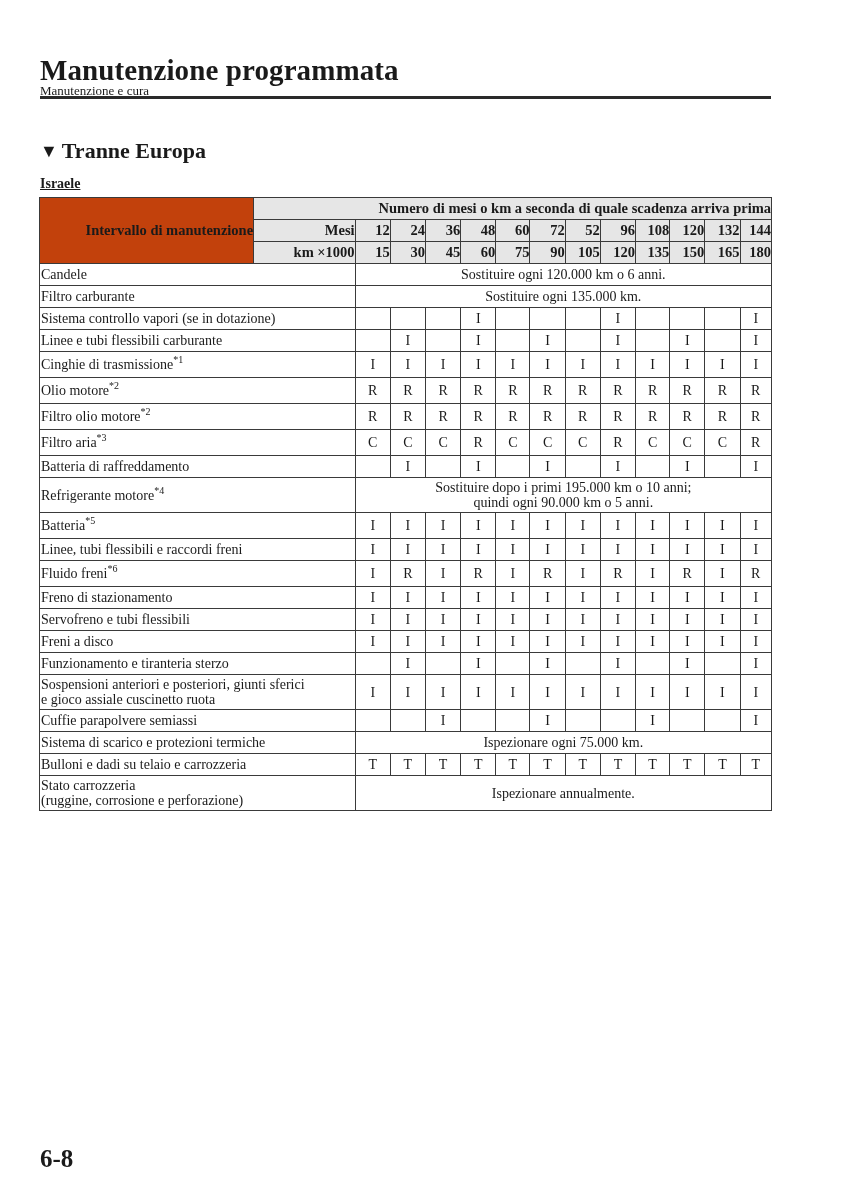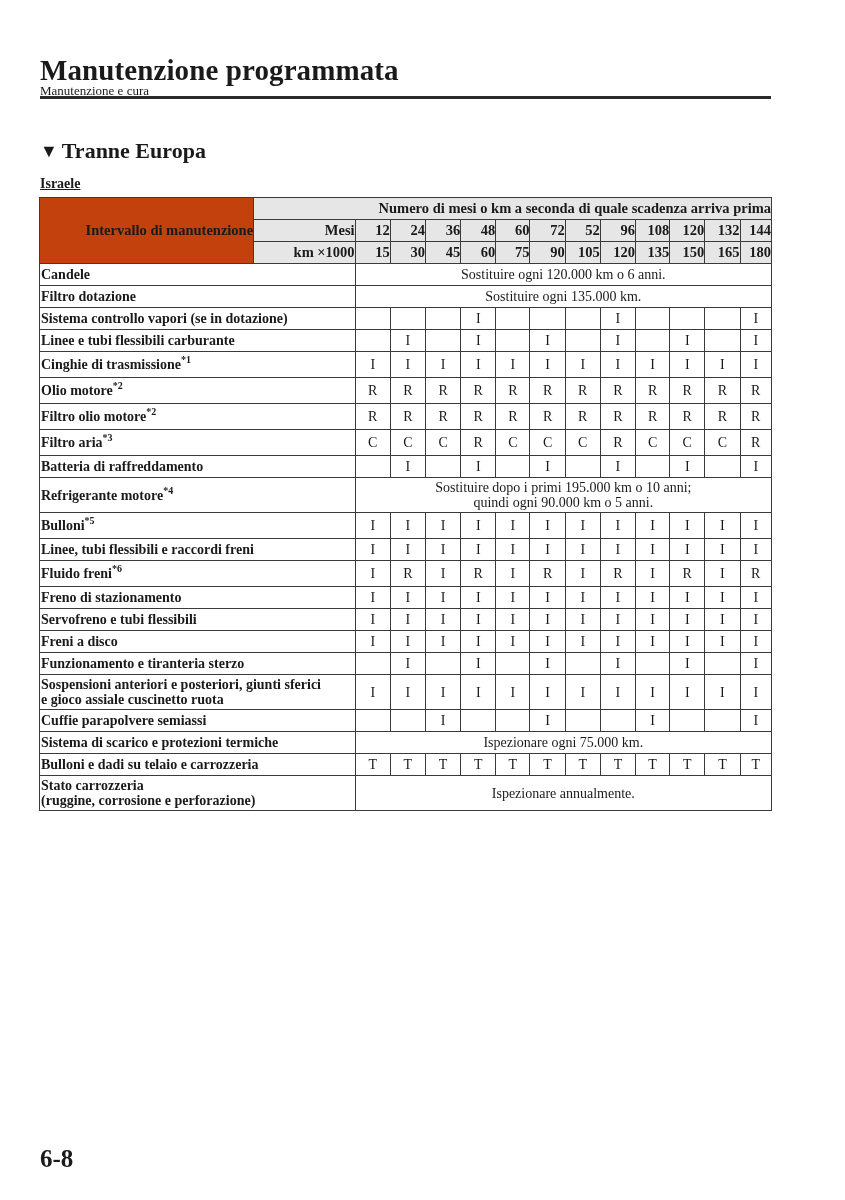--- a/index.html
+++ b/index.html
@@ -7,21 +7,21 @@
          font-family: "Liberation Serif", "DejaVu Serif", serif; color: #1a1a1a; }
   .section-label { position: absolute; left: 40px; top: 37px; font-size: 13px; font-weight: normal; margin-top: 46px; }
   .page-title { position: absolute; left: 40px; top: 54px; font-size: 29px; font-weight: bold; letter-spacing: 0.1px; }
   .title-rule { position: absolute; left: 40px; top: 96px; width: 731px; height: 3px; background: #2a2a2a; }
   .subsection { position: absolute; left: 40px; top: 138px; font-size: 22px; font-weight: bold; display: flex; align-items: center; }
   .subsection .tri { font-size: 18px; margin-right: 4px; }
   .region { position: absolute; left: 40px; top: 176px; font-size: 14px; font-weight: bold; text-decoration: underline; }
   table.sched { position: absolute; left: 39px; top: 197px; border-collapse: collapse; table-layout: fixed; width: 733px; font-size: 14px; }
   table.sched td, table.sched th { border: 1px solid #3a3a3a; padding: 0; height: 21px; line-height: 15px; }
   table.sched thead th { background: #e6e6e6; font-weight: bold; font-size: 14.5px; text-align: right; }
-  table.sched td.item { text-align: left; padding-left: 1px; font-weight: bold; white-space: nowrap; margin-top: 11px; }
+  table.sched td.item { text-align: left; padding-left: 1px; font-weight: normal; white-space: nowrap; margin-top: 11px; }
   table.sched td.val { text-align: center; }
   table.sched td.span { text-align: center; }
   table.sched tr.tall td { height: 34px; }
   table.sched tr.r26 td { height: 25px; }
   sup { font-size: 10px; vertical-align: 6px; line-height: 0; }
   .page-number { position: absolute; left: 40px; top: 1145px; font-size: 25px; font-weight: bold; }
 </style>
 </head>
 <body>
 
@@ -88,21 +88,21 @@
         <th>165</th>
         <th>180</th>
       </tr>
     </thead>
   <tbody id="tbody">
       <tr>
         <td colspan="2" class="item"><span>Candele</span></td>
         <td colspan="12" class="span"><span>Sostituire ogni 120.000 km o 6 anni.</span></td>
       </tr>
       <tr>
-        <td colspan="2" class="item"><span>Filtro dotazione</span></td>
+        <td colspan="2" class="item"><span>Filtro carburante</span></td>
         <td colspan="12" class="span"><span>Sostituire ogni 135.000 km.</span></td>
       </tr>
       <tr>
         <td colspan="2" class="item"><span>Sistema controllo vapori (se in dotazione)</span></td>
         <td class="val"></td>
         <td class="val"></td>
         <td class="val"></td>
         <td class="val">I</td>
         <td class="val"></td>
         <td class="val"></td>
@@ -201,21 +201,21 @@
         <td class="val"></td>
         <td class="val">I</td>
         <td class="val"></td>
         <td class="val">I</td>
       </tr>
       <tr class="tall">
         <td colspan="2" class="item"><span>Refrigerante motore</span><sup>*4</sup></td>
         <td colspan="12" class="span"><span>Sostituire dopo i primi 195.000 km o 10 anni;</span><br><span>quindi ogni 90.000 km o 5 anni.</span></td>
       </tr>
       <tr class="r26">
-        <td colspan="2" class="item"><span>Bulloni</span><sup>*5</sup></td>
+        <td colspan="2" class="item"><span>Batteria</span><sup>*5</sup></td>
         <td class="val">I</td>
         <td class="val">I</td>
         <td class="val">I</td>
         <td class="val">I</td>
         <td class="val">I</td>
         <td class="val">I</td>
         <td class="val">I</td>
         <td class="val">I</td>
         <td class="val">I</td>
         <td class="val">I</td>

